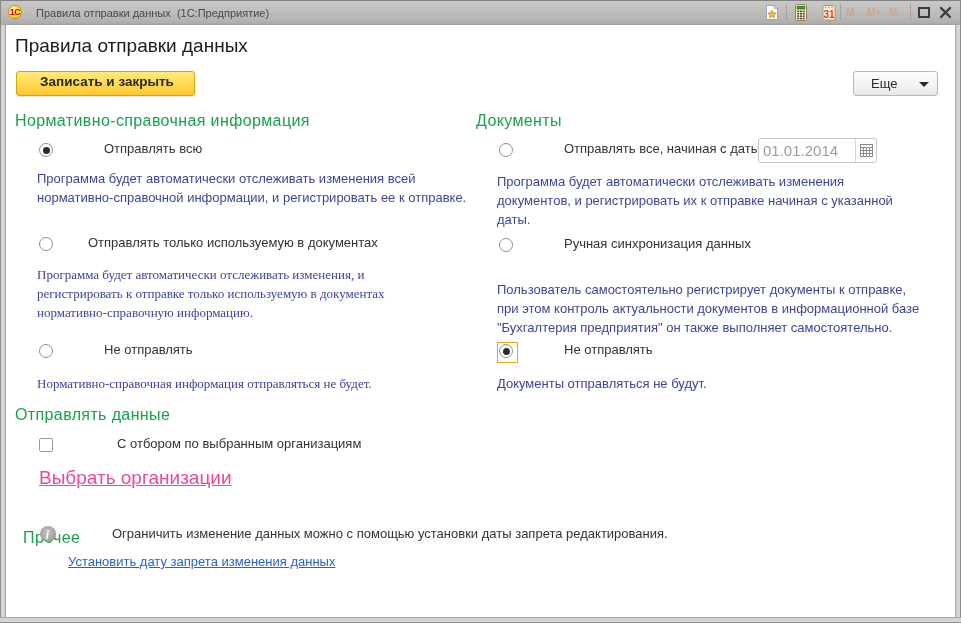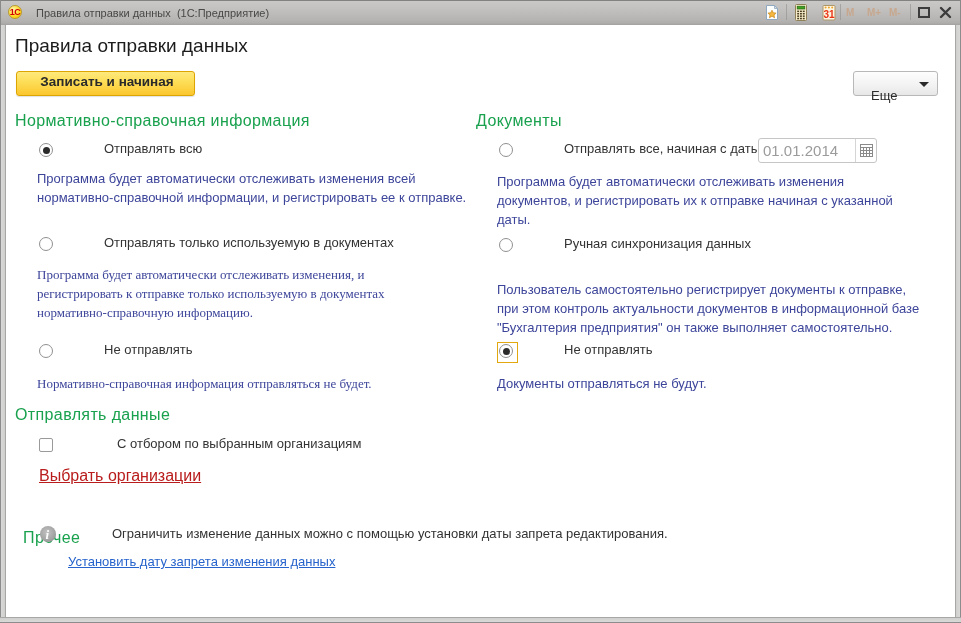--- a/index.html
+++ b/index.html
@@ -28,31 +28,31 @@
 #btn-max { left:918px; top:7px; width:12px; height:11px; border:2px solid #3c3c3c; }
 #btn-close { left:939px; top:6px; }
 #h1 { left:15px; top:35px; font-size:19px; color:#1c1c1c; }
 #btn-save { left:16px; top:71px; width:179px; height:25px; border-radius:3px;
   border:1px solid #dda502; background:linear-gradient(180deg,#fee97c 0%, #fddd55 45%, #fbc62e 100%);
   font-size:13.5px; font-weight:bold; color:#2a2a2a; text-align:center; line-height:20px; text-indent:3px;
   box-shadow:0 1px 1px rgba(0,0,0,0.12); }
 #btn-more { left:853px; top:71px; width:85px; height:25px; border-radius:3px;
   border:1px solid #b8b8b8; background:linear-gradient(180deg,#fdfdfd 0%, #f2f2f2 60%, #e7e7e7 100%);
   font-size:13px; color:#2a2a2a; }
-#btn-more .lbl { position:absolute; left:17px; top:16px; }
+#btn-more .lbl { position:absolute; left:17px; top:4px; }
 #btn-more .arr { position:absolute; left:65px; top:10px; width:0; height:0;
   border-left:5px solid transparent; border-right:5px solid transparent; border-top:5px solid #2a2a2a; }
 .ghead { font-size:16px; color:#19a14e; letter-spacing:0.38px; }
 .radio { width:14px; height:14px; border-radius:50%; border:1px solid #909090; background:#fff; }
 .radio.sel::after { content:""; position:absolute; left:2.5px; top:2.5px; width:7px; height:7px; border-radius:50%; background:#2b2b2b; }
 .rlabel { font-size:13px; color:#333;margin-left:44px; }
 .desc { font-size:13px; color:#3d459a; line-height:19px; }
 .checkbox { width:14px; height:14px; border:1px solid #9a9a9a; border-radius:2px; background:#fff; }
 .focusbox { border:1px solid #e3a810; background:transparent; }
-a.link1 { color:#b91c1c; text-decoration:underline; font-size:16px; }
+a.link1 { color:#ec4899; text-decoration:underline; font-size:19px; }
 a.link2 { color:#2663cc; text-decoration:underline; font-size:13px; }
 #datefield { left:758px; top:138px; width:119px; height:25px; border:1px solid #c6c6c6; border-radius:3px; background:#fff; }
 #datefield .dt { position:absolute; left:4px; top:3px; font-size:15px; color:#9b9b9b; }
 #datefield .sep { position:absolute; left:96px; top:0; width:1px; height:23px; background:#d5d5d5; }
 #infoicon { left:40px; top:526px; width:16px; height:16px; border-radius:50%;
   background:radial-gradient(circle at 45% 40%, #c2c2c2, #a6a6a6 55%, #898989 95%); }
 #infoicon::after { content:"i"; position:absolute; left:5.5px; top:0.5px; color:#fdfdfd; font-size:13px; font-weight:bold; font-family:"Liberation Serif",serif; font-style:italic; }
 </style>
 </head>
 <body>
@@ -99,33 +99,33 @@
 <div class="abs mbtn" style="left:846px;">M</div>
 <div class="abs mbtn" style="left:867px;">M+</div>
 <div class="abs mbtn" style="left:889px;">M-</div>
 <div class="abs tbsep" style="left:910px; background:#8f8f8d;"></div>
 <div class="abs" id="btn-max"></div>
 <svg class="abs" id="btn-close" width="13" height="13" viewBox="0 0 13 13">
     <path d="M2 2 L11 11 M11 2 L2 11" stroke="#3c3c3c" stroke-width="2.4" stroke-linecap="round"></path>
   </svg>
 
 <div class="abs" id="h1">Правила отправки данных</div>
-<div class="abs" id="btn-save">Записать и начиная</div>
+<div class="abs" id="btn-save">Записать и закрыть</div>
 <div class="abs" id="btn-more">
     <span class="lbl">Еще</span>
     <span class="arr"></span>
   </div>
 
 <div class="abs ghead" style="left:15px; top:112px;">Нормативно-справочная информация</div>
 <div class="abs radio sel" style="left:39px; top:143px;"></div>
 <div class="abs rlabel" style="left:60px; top:141px;">Отправлять всю</div>
 <div class="abs desc" style="left:37px; top:169px;">Программа будет автоматически отслеживать изменения всей<br>нормативно-справочной информации, и регистрировать ее к отправке.</div>
 
 <div class="abs radio" style="left:39px; top:237px;"></div>
-<div class="abs rlabel" style="left:60px; top:235px;">Отправлять только используемую в документах</div>
+<div class="abs rlabel" style="left:44px; top:235px;">Отправлять только используемую в документах</div>
 <div class="abs desc" style="left:37px; top:265px;font-family:Liberation Serif, serif;">Программа будет автоматически отслеживать изменения, и<br>регистрировать к отправке только используемую в документах<br>нормативно-справочную информацию.</div>
 
 <div class="abs radio" style="left:39px; top:344px;"></div>
 <div class="abs rlabel" style="left:60px; top:342px;">Не отправлять</div>
 <div class="abs desc" style="left:37px; top:374px;font-family:Liberation Serif, serif;">Нормативно-справочная информация отправляться не будет.</div>
 
 <div class="abs ghead" style="left:15px; top:406px;">Отправлять данные</div>
 <div class="abs checkbox" style="left:39px; top:438px;"></div>
 <div class="abs rlabel" style="left:73px; top:436px;">С отбором по выбранным организациям</div>
 <a class="abs link1" style="left:39px; top:467px;" href="#">Выбрать организации</a>

